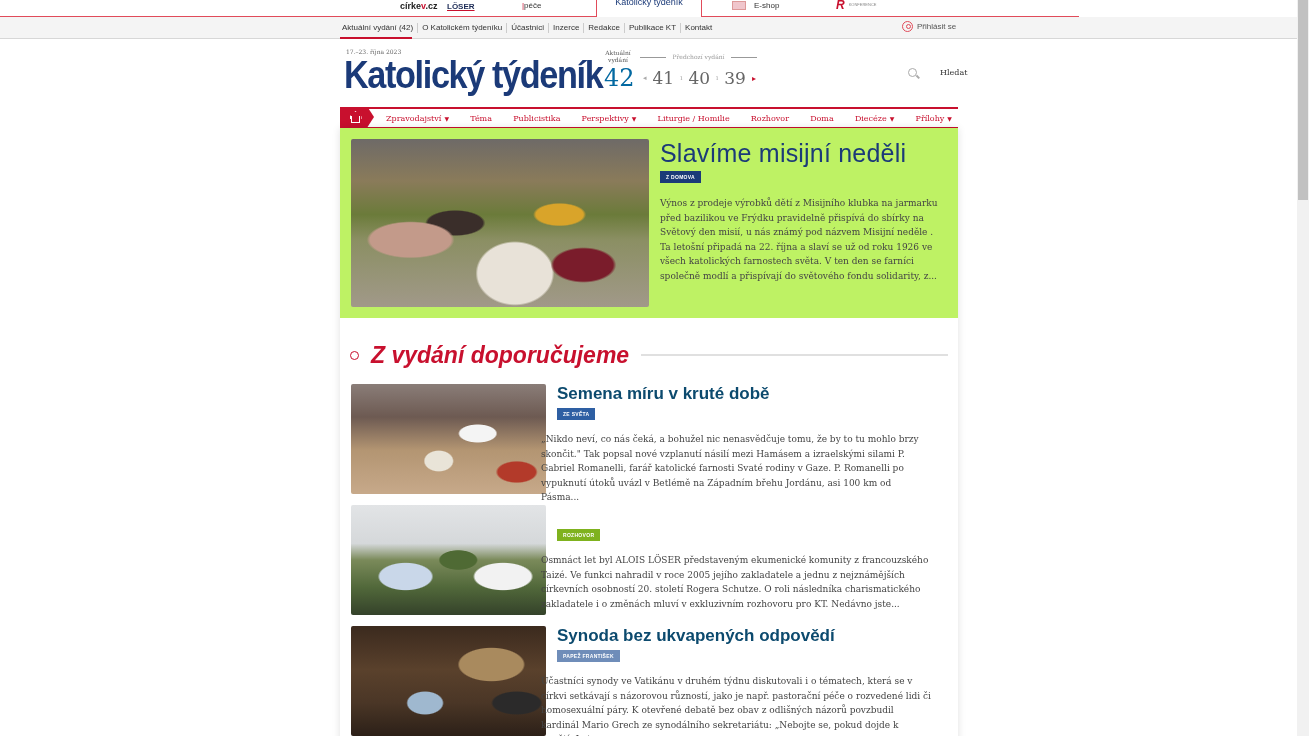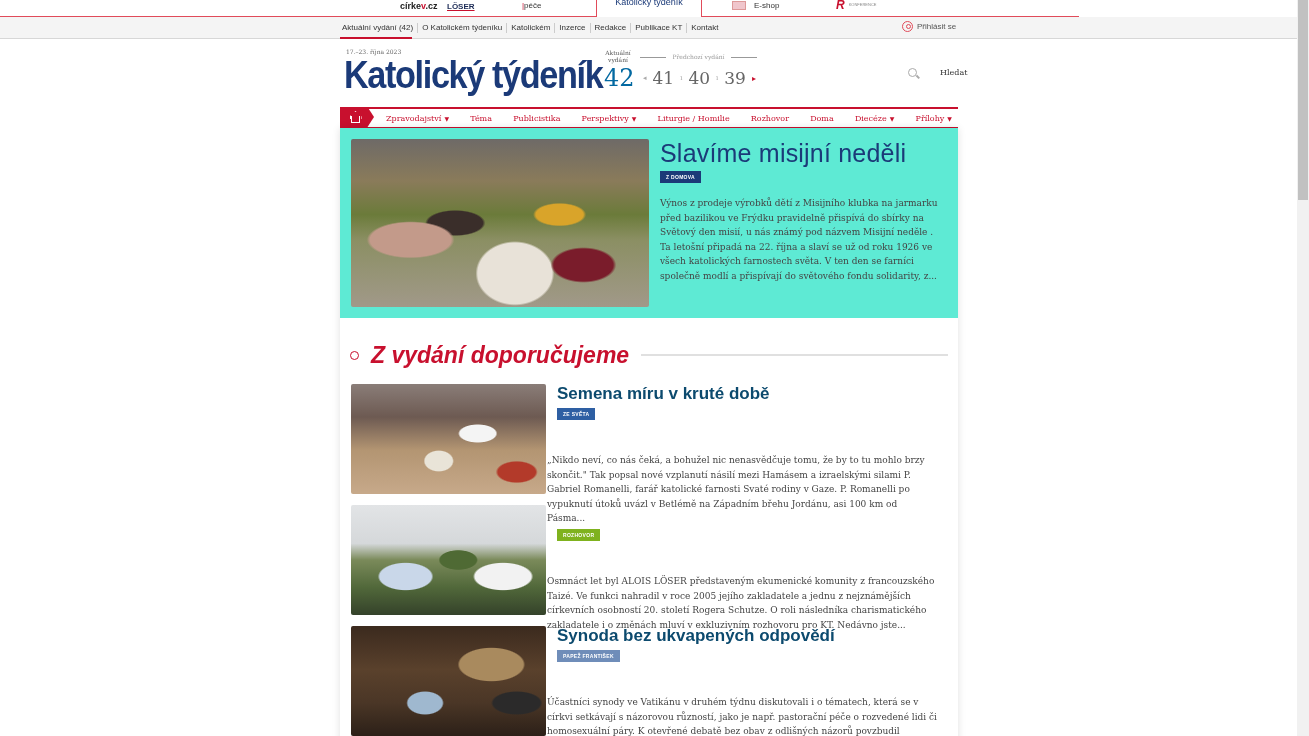--- a/index.html
+++ b/index.html
@@ -47,21 +47,21 @@
   .home-icon { width: 12px; height: 12px; position: relative; }
   .home-icon::before { content: ""; position: absolute; left: 1px; top: 0; width: 10px; height: 7px; border: 1.5px solid #fff; border-bottom: none; clip-path: polygon(50% 0, 100% 70%, 100% 100%, 0 100%, 0 70%); }
   .home-icon::after { content: ""; position: absolute; left: 2.5px; top: 5px; width: 7px; height: 6px; border: 1.5px solid #fff; border-top: none; }
   .nav-items { display: flex; align-items: center; flex: 1; justify-content: space-between; padding: 0 6px 0 12px; font-size: 8px; color: #c8102e; }
   .nav-item .caret { font-size: 6px; margin-left: 3px; }
 
   
   .page { position: absolute; top: 128px; left: 340px; width: 618px; height: 620px; background: #fff; box-shadow: 0 0 8px rgba(0,0,0,0.12); }
 
   
-  .hero { position: absolute; top: 0; left: 0; width: 618px; height: 190px; background: #5eead4; text-decoration: underline; }
+  .hero { position: absolute; top: 0; left: 0; width: 618px; height: 190px; background: #bef264; text-decoration: underline; }
   .hero-img { position: absolute; left: 11px; top: 11px; width: 298px; height: 168px; border-radius: 2px; overflow: hidden;
     background:
       radial-gradient(ellipse at 20% 60%, #c39a8a 0 12%, transparent 13%),
       radial-gradient(ellipse at 35% 50%, #3a2e2a 0 10%, transparent 11%),
       radial-gradient(ellipse at 70% 45%, #d9a42a 0 8%, transparent 9%),
       radial-gradient(ellipse at 78% 75%, #7a1c2b 0 9%, transparent 10%),
       radial-gradient(ellipse at 55% 80%, #e8e2d8 0 16%, transparent 17%),
       linear-gradient(180deg, #6e6a67 0%, #8a7b5a 25%, #6b7b3a 45%, #8b8f63 60%, #a19989 100%); }
   .hero-title { position: absolute; left: 320px; top: 11px; font-family: "Liberation Sans", sans-serif; font-size: 25px; color: #1b3a78; letter-spacing: 0.2px; }
   .tag { display: inline-block; font-family: "Liberation Sans", sans-serif; font-size: 5px; font-weight: bold; color: #fff; padding: 3px 6px; letter-spacing: 0.3px; }
@@ -72,21 +72,21 @@
   .sec-head { position: absolute; left: 10px; top: 213px; width: 598px; height: 28px; display: flex; align-items: center; }
   .sec-bullet { width: 9px; height: 9px; border: 1px solid #c8102e; border-radius: 50%; margin-right: 12px; }
   .sec-title { font-family: "Liberation Sans", sans-serif; font-weight: bold; font-size: 23px; color: #c8102e; white-space: nowrap; font-style: italic; }
   .sec-line { flex: 1; height: 2px; background: #e0e0e0; margin-left: 12px; }
 
   
   .article { position: absolute; left: 11px; width: 596px; height: 110px; }
   .art-img { position: absolute; left: 0; top: 0; width: 195px; height: 110px; border-radius: 2px; overflow: hidden; }
   .art-title { position: absolute; left: 206px; top: 0; font-family: "Liberation Sans", sans-serif; font-weight: bold; font-size: 17px; color: #0c4a6e; white-space: nowrap; }
   .art-tag { position: absolute; left: 206px; top: 24px; }
-  .art-text { position: absolute; left: 196px; top: 48px; width: 390px; font-size: 9px; line-height: 14.5px; color: #444; margin-top: 21px; }
+  .art-text { position: absolute; left: 190px; top: 48px; width: 390px; font-size: 9px; line-height: 14.5px; color: #444; }
   .img1 { background:
       radial-gradient(ellipse at 65% 45%, #f4f4f4 0 10%, transparent 11%),
       radial-gradient(ellipse at 45% 70%, #e9e4d8 0 9%, transparent 10%),
       radial-gradient(ellipse at 85% 80%, #b33a2a 0 8%, transparent 9%),
       linear-gradient(180deg, #8a7d78 0%, #6d5a52 30%, #b39572 60%, #c7a98a 100%); }
   .img2 { background:
       radial-gradient(ellipse at 28% 65%, #c9d7e9 0 13%, transparent 14%),
       radial-gradient(ellipse at 78% 65%, #f2f2f2 0 13%, transparent 14%),
       radial-gradient(ellipse at 55% 50%, #4f6a34 0 12%, transparent 13%),
       linear-gradient(180deg, #e2e4e6 0%, #d5d8da 35%, #7a8a5a 50%, #51683a 75%, #34422a 100%); }
@@ -115,21 +115,21 @@
   <div class="portal-item" style="left:836px;top:0px;display:flex;gap:4px;">
     <span style="color:#c8102e;font-weight:bold;font-size:12px;font-style:italic;">R</span>
     <span style="font-size:4px;color:#888;text-transform:uppercase;">konference</span>
   </div>
 </div>
 
 <div class="subnav">
   <div class="subnav-inner">
     <span class="sn" style="padding-left:2px;">Aktuální vydání (42)</span>
     <span class="sn">O Katolickém týdeníku</span>
-    <span class="sn">Katolickém</span>
+    <span class="sn">Účastníci</span>
     <span class="sn">Inzerce</span>
     <span class="sn">Redakce</span>
     <span class="sn">Publikace KT</span>
     <span class="sn">Kontakt</span>
   </div>
   <div class="subnav-active-line"></div>
   <div class="login">
     <span class="login-icon"></span>
     <span>Přihlásit se</span>
   </div>

